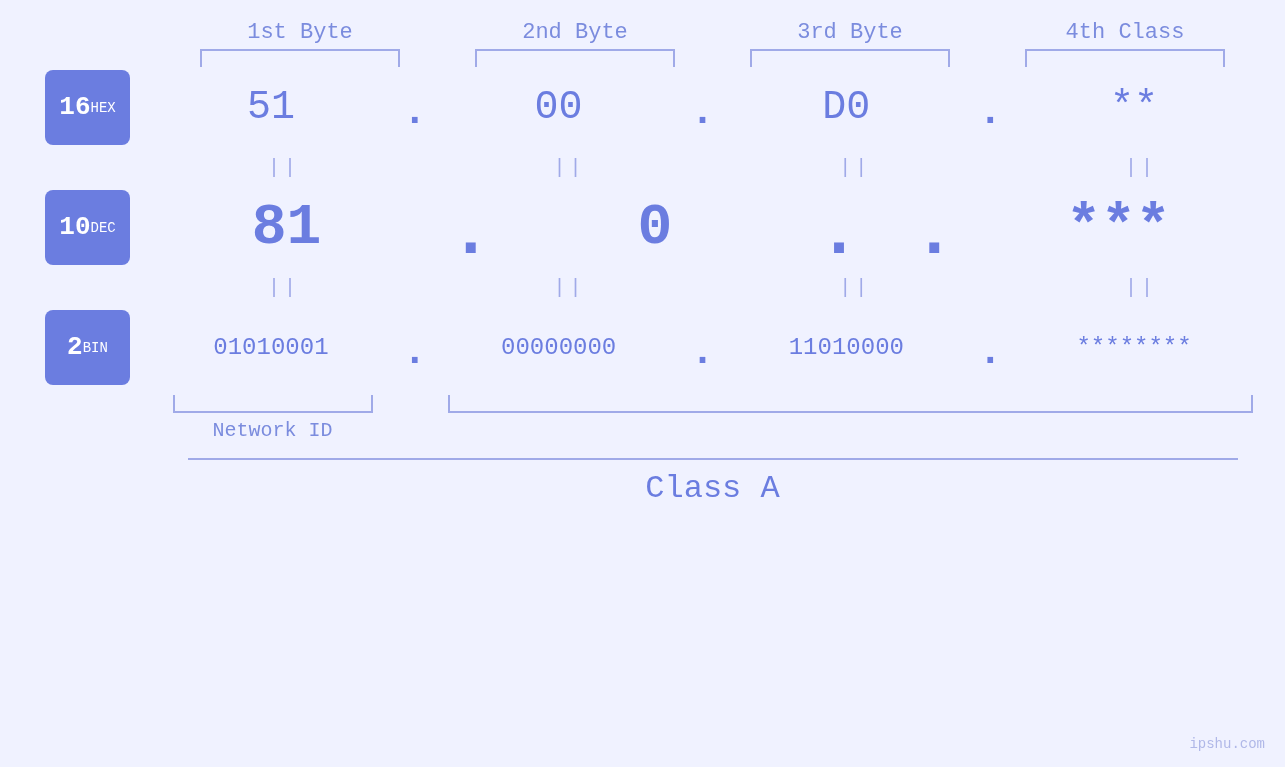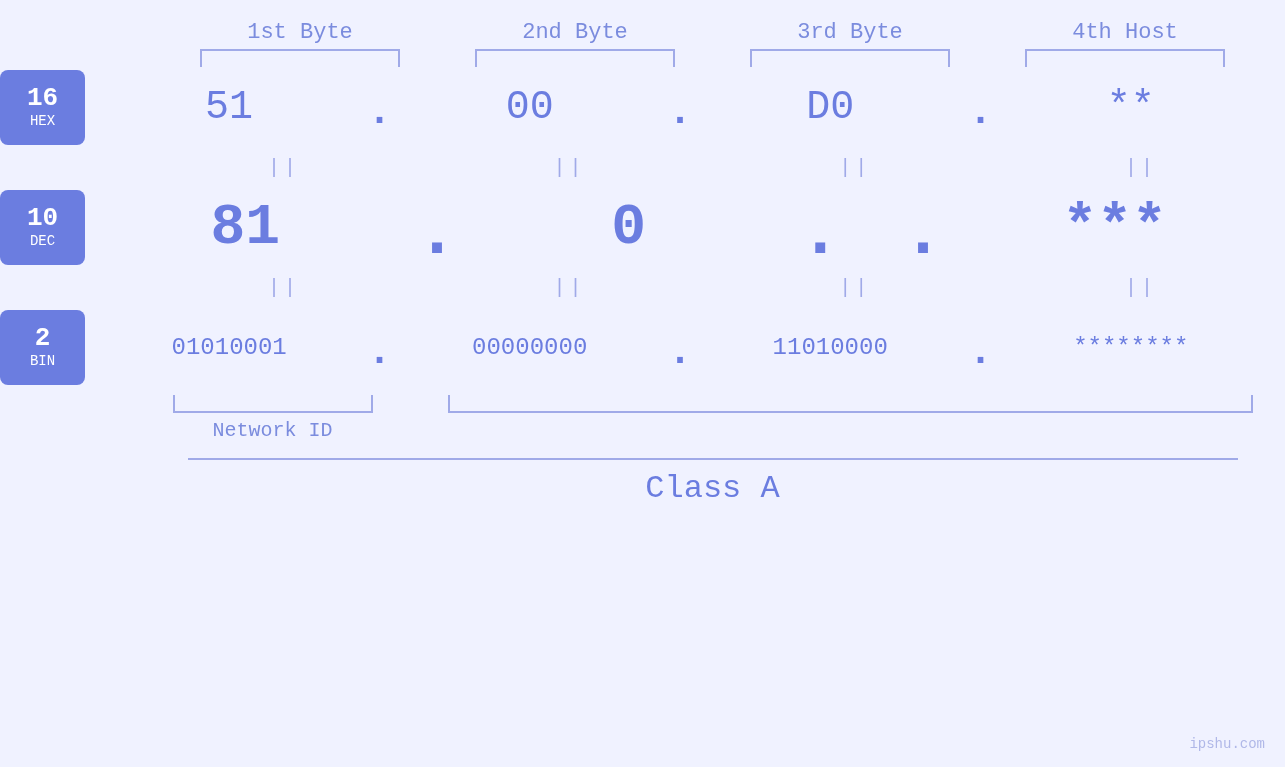--- a/index.html
+++ b/index.html
@@ -68,23 +68,24 @@
       min-height: 80px;
       position: relative;
     }
 
     .badge {
       width: 85px;
       height: 75px;
       background-color: #6b7de0;
       border-radius: 8px;
       display: flex;
-      flex-direction: column;
+      flex-direction: row;
       align-items: center;
       justify-content: center;
+      margin-left: 45px;
       flex-shrink: 0;
     }
 
     .badge-number {
       color: white;
       font-size: 26px;
       font-weight: bold;
       line-height: 1;
     }
 
@@ -180,21 +181,21 @@
   </style>
 </head>
 <body>
 
 <div class="container">
 
   <div class="byte-headers">
     <div class="byte-label">1st Byte</div>
     <div class="byte-label">2nd Byte</div>
     <div class="byte-label">3rd Byte</div>
-    <div class="byte-label">4th Host</div>
+    <div class="byte-label">4th Class</div>
   </div>
 
   <div class="bracket-row">
     <div class="bracket"></div>
     <div class="bracket"></div>
     <div class="bracket"></div>
     <div class="bracket"></div>
   </div>
 
   <div class="data-row">

